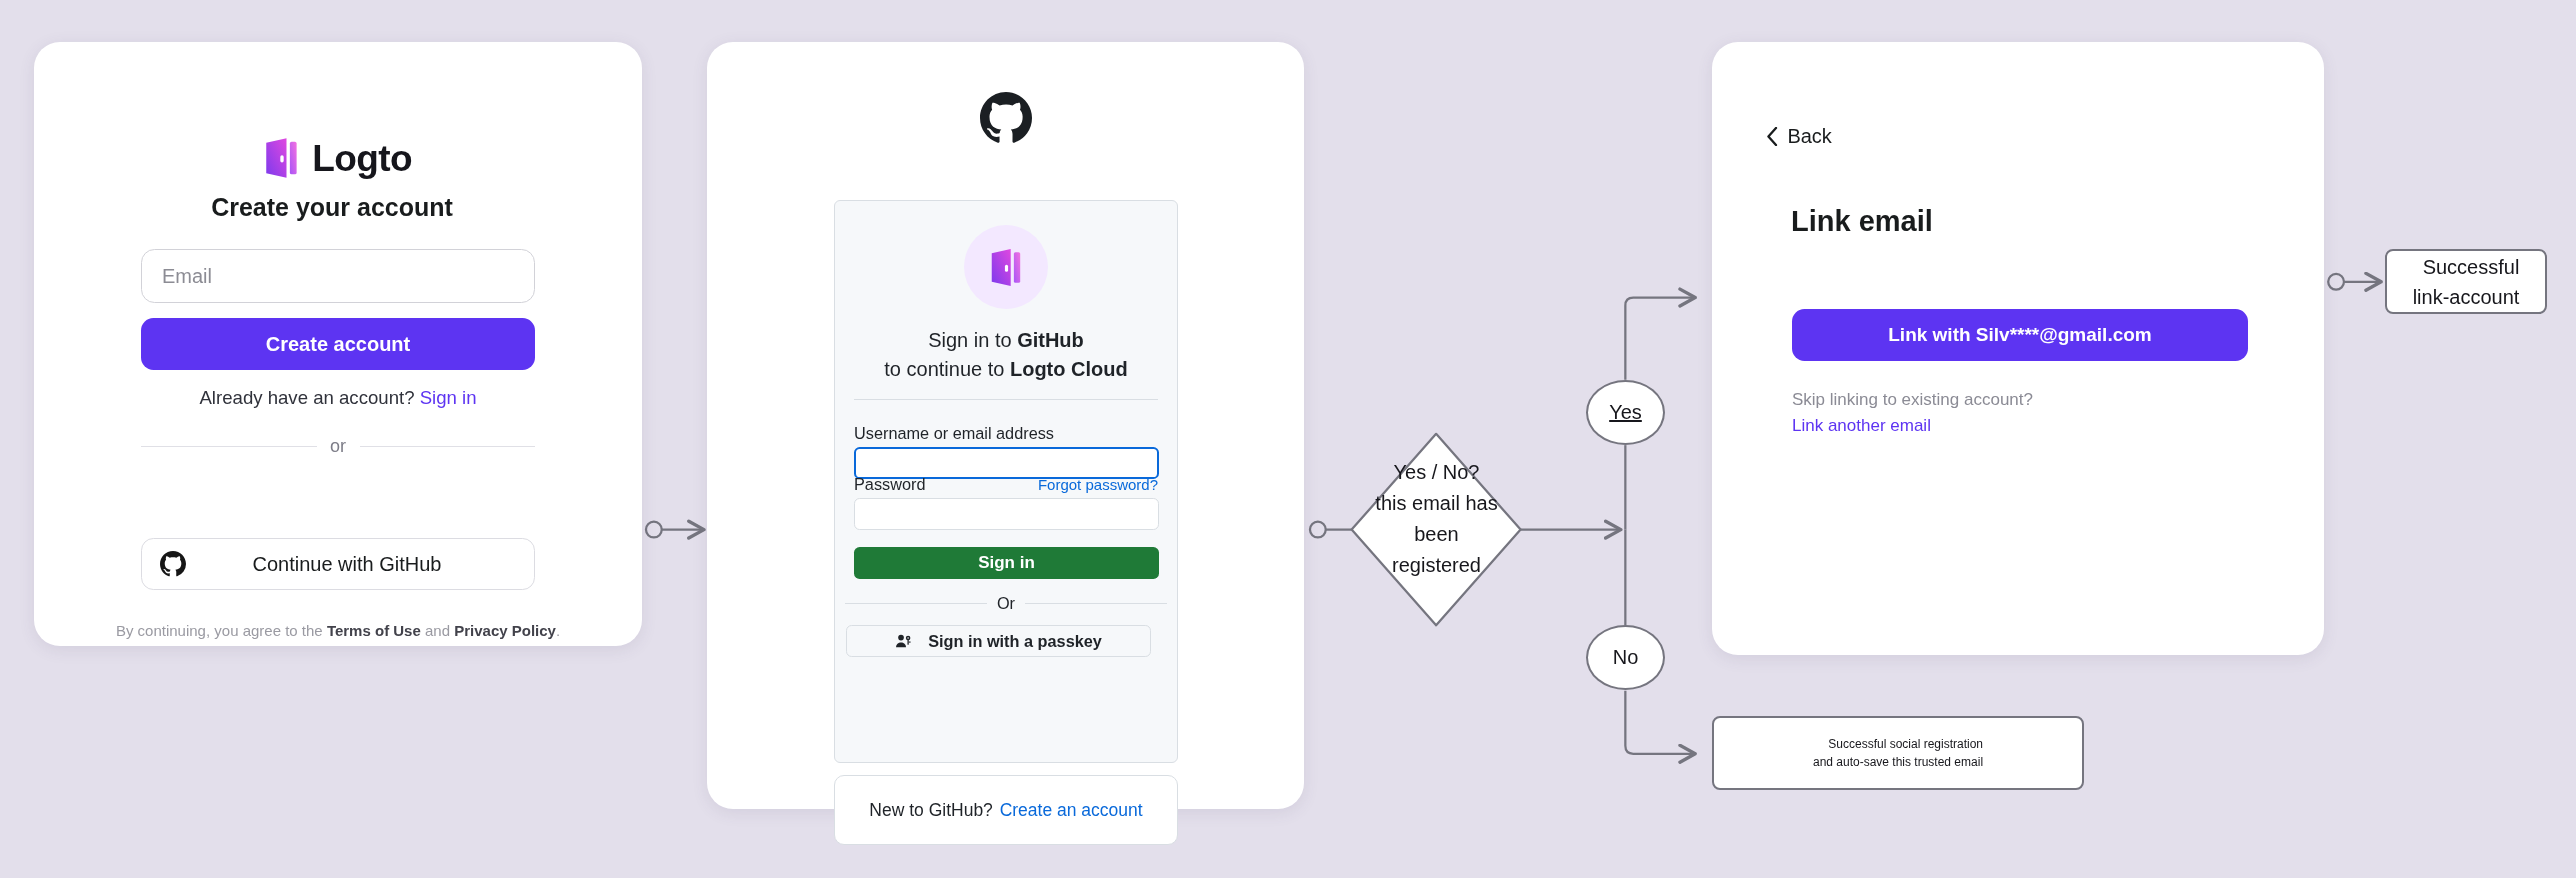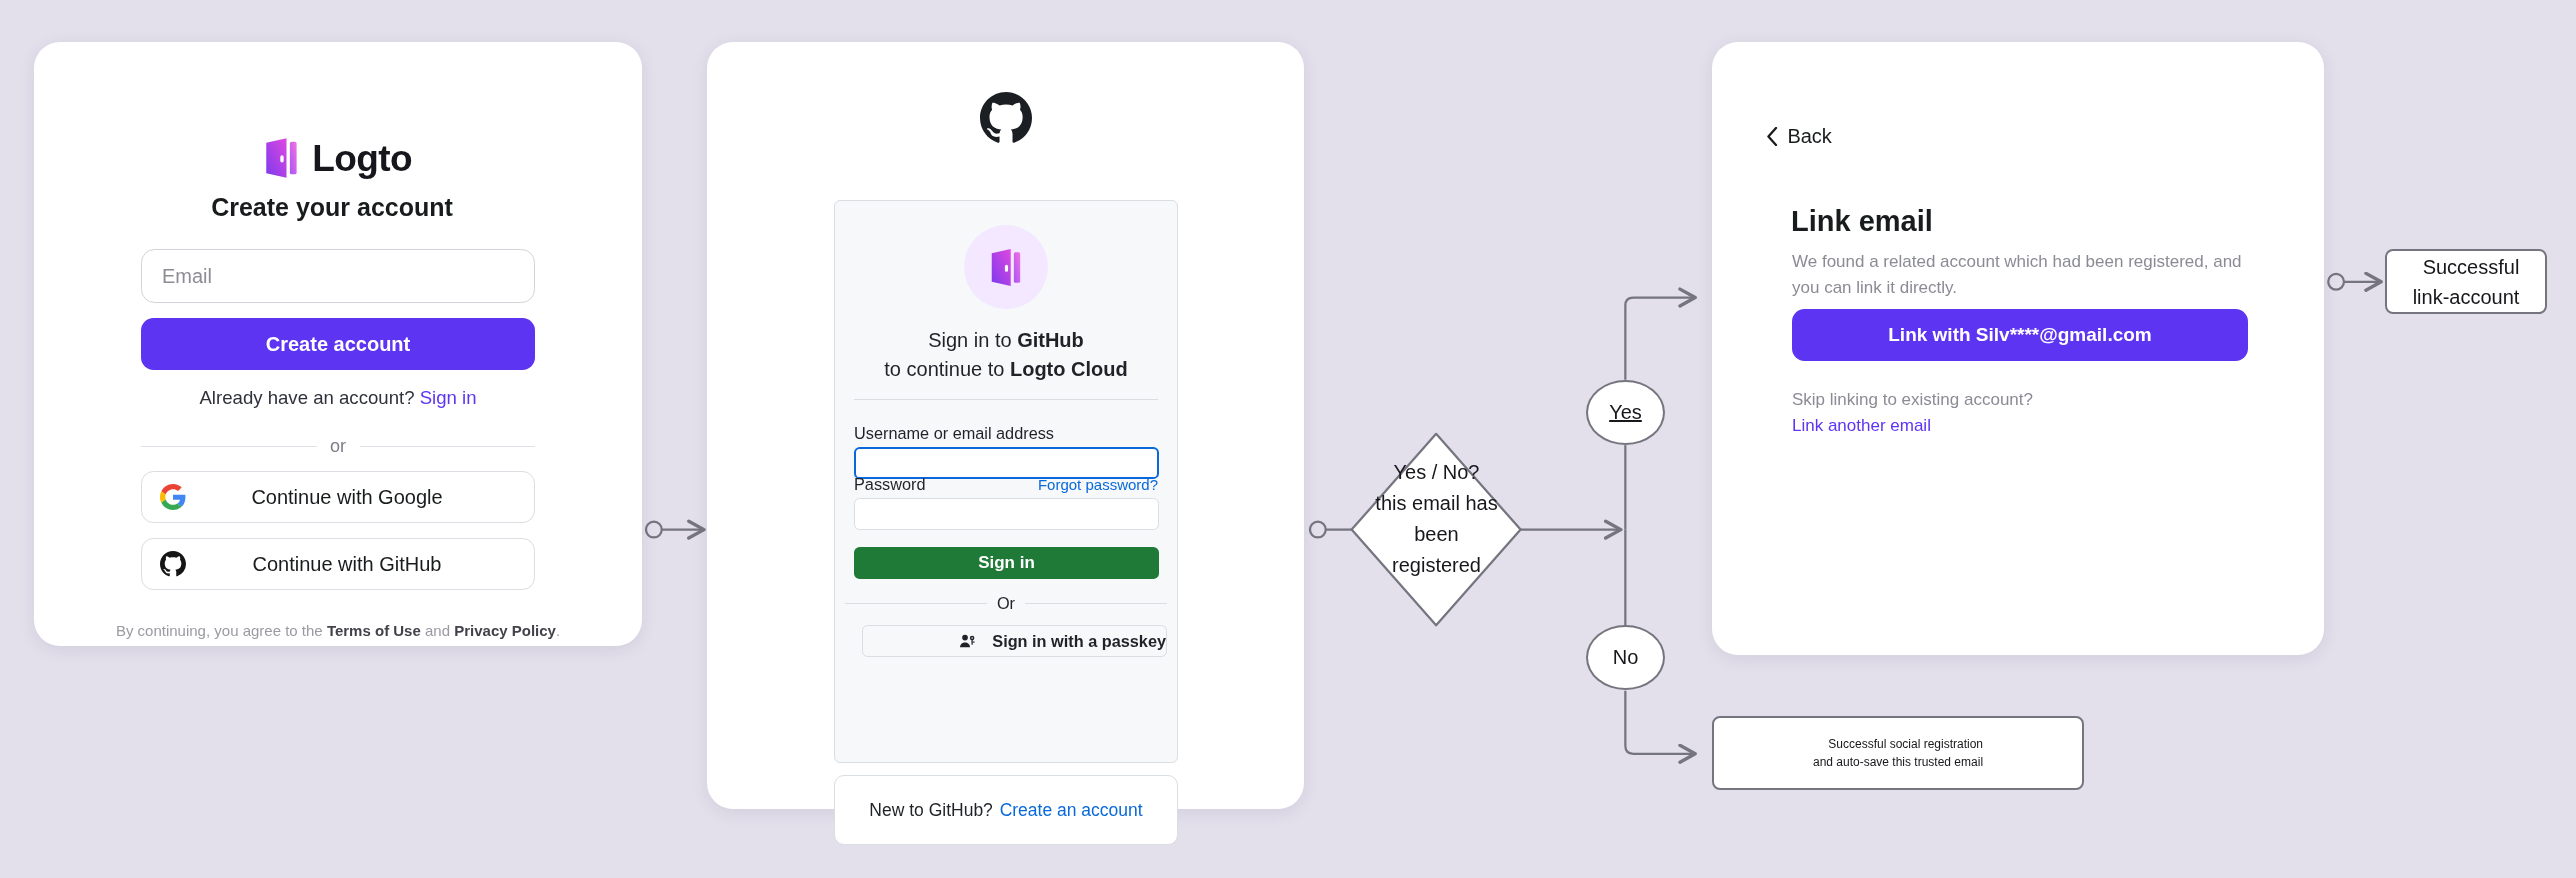--- a/index.html
+++ b/index.html
@@ -124,23 +124,23 @@
     font-size: 17px; font-weight: 700; cursor: pointer;
     font-family: "Liberation Sans", sans-serif;
   }
   .gh-or {
     position: absolute; left: 10px; right: 10px; top: 393px;
     display: flex; align-items: center; gap: 10px;
   }
   .gh-or .line { flex: 1; height: 1.1px; background: #d9dee3; }
   .gh-or .lbl { font-size: 16.3px; color: #1f2328; }
   .gh-passkey {
-    position: absolute; left: 27px; top: 424px; width: 305px; height: 32px;
+    position: absolute; left: 11px; top: 424px; width: 305px; height: 32px;
     background: #f6f8fa; border: 1.1px solid #d9dee3; border-radius: 5.6px;
-    display: flex; align-items: center; justify-content: flex-end; gap: 16px;
+    display: flex; align-items: center; justify-content: center; gap: 16px;
     font-size: 16.3px; color: #1f2328; font-weight: 600; cursor: pointer;
     box-sizing: border-box;
   }
   .gh-newacct {
     position: absolute; left: 127px; top: 733px; width: 344px; height: 70px;
     border: 1.1px solid #d9dee3; border-radius: 10px; background: #fff;
     display: flex; align-items: center; justify-content: center;
     font-size: 17.5px; color: #1f2328; box-sizing: border-box;
   }
   .gh-newacct a { color: #0969da; text-decoration: none; margin-left: 6.8px; }
@@ -270,29 +270,20 @@
       <span>Already have an account?</span>
       <a href="#">Sign in</a>
     </div>
 
     <div class="or-divider">
       <div class="line"></div>
       <div class="lbl">or</div>
       <div class="line"></div>
     </div>
 
-    <div class="social-btn" id="btn-google">
-      <svg class="ic" viewBox="0 0 48 48">
-        <path fill="#EA4335" d="M24 9.5c3.54 0 6.71 1.22 9.21 3.6l6.85-6.85C35.9 2.38 30.47 0 24 0 14.62 0 6.51 5.38 2.56 13.22l7.98 6.19C12.43 13.72 17.74 9.5 24 9.5z"></path>
-        <path fill="#4285F4" d="M46.98 24.55c0-1.57-.15-3.09-.38-4.55H24v9.02h12.94c-.58 2.96-2.26 5.48-4.78 7.18l7.73 6c4.51-4.18 7.09-10.36 7.09-17.65z"></path>
-        <path fill="#FBBC05" d="M10.53 28.59c-.48-1.45-.76-2.99-.76-4.59s.27-3.14.76-4.59l-7.98-6.19C.92 16.46 0 20.12 0 24c0 3.88.92 7.54 2.56 10.78l7.97-6.19z"></path>
-        <path fill="#34A853" d="M24 48c6.48 0 11.93-2.13 15.89-5.81l-7.73-6c-2.15 1.45-4.92 2.3-8.16 2.3-6.26 0-11.57-4.22-13.47-9.91l-7.98 6.19C6.51 42.62 14.62 48 24 48z"></path>
-      </svg>
-      <span class="txt">Continue with Google</span>
-    </div>
 
     <div class="social-btn" id="btn-github">
       <svg class="ic" viewBox="0 0 16 16">
         <path fill="#161616" d="M8 0C3.58 0 0 3.58 0 8c0 3.54 2.29 6.53 5.47 7.59.4.07.55-.17.55-.38 0-.19-.01-.82-.01-1.49-2.01.37-2.53-.49-2.69-.94-.09-.23-.48-.94-.82-1.13-.28-.15-.68-.52-.01-.53.63-.01 1.08.58 1.23.82.72 1.21 1.87.87 2.33.66.07-.52.28-.87.51-1.07-1.78-.2-3.64-.89-3.64-3.95 0-.87.31-1.59.82-2.15-.08-.2-.36-1.02.08-2.12 0 0 .67-.21 2.2.82.64-.18 1.32-.27 2-.27s1.36.09 2 .27c1.53-1.04 2.2-.82 2.2-.82.44 1.1.16 1.92.08 2.12.51.56.82 1.27.82 2.15 0 3.07-1.87 3.75-3.65 3.95.29.25.54.73.54 1.48 0 1.07-.01 1.93-.01 2.2 0 .21.15.46.55.38A8.01 8.01 0 0 0 16 8c0-4.42-3.58-8-8-8z"></path>
       </svg>
       <span class="txt">Continue with GitHub</span>
     </div>
 
     <div class="terms">
       <span>By continuing, you agree to the </span><b>Terms of Use</b><span> and </span><b>Privacy Policy</b><span>.</span>
@@ -373,21 +364,20 @@
   <div class="card" id="card-link">
 
     <div class="back-row">
       <svg width="12.4" height="19" viewBox="0 0 12 20">
         <path d="M10 1 L2 10 L10 19" fill="none" stroke="#191c1d" stroke-width="2.4" stroke-linecap="round" stroke-linejoin="round"></path>
       </svg>
       <span class="lbl">Back</span>
     </div>
 
     <div class="link-title">Link email</div>
-    <div class="link-desc">We found a related account which had been registered, and you can link it directly.</div>
 
     <button class="btn-link">Link with Silv****@gmail.com</button>
 
     <div class="skip-txt">Skip linking to existing account?</div>
     <a href="#" class="link-other">Link another email</a>
   </div>
 
   <div id="diamond-wrap">
     <div class="diamond-text">
       <div>

